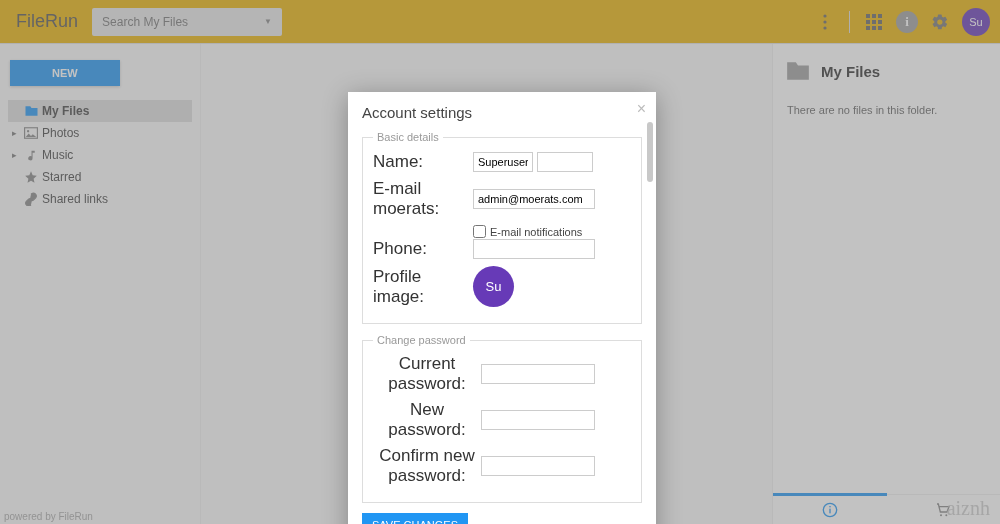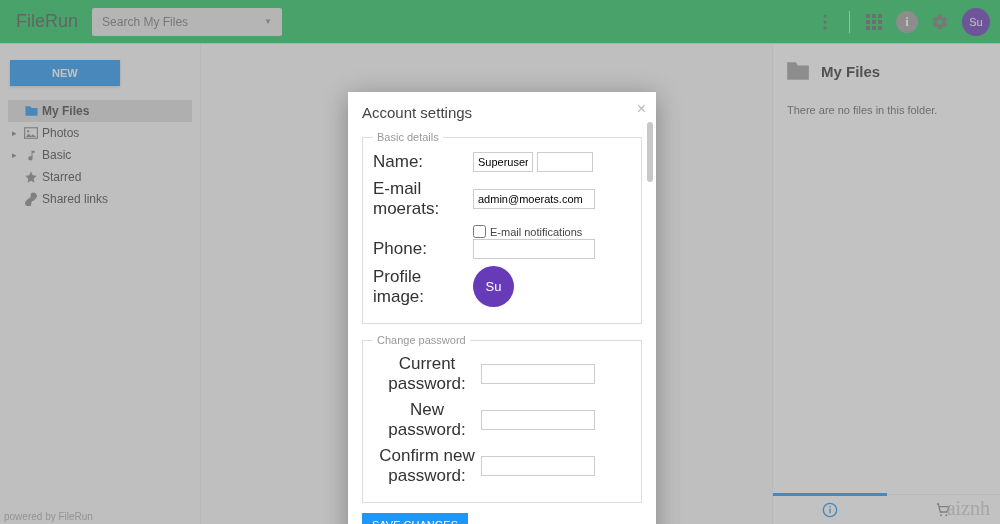--- a/index.html
+++ b/index.html
@@ -1,19 +1,19 @@
 <!DOCTYPE html>
 <html><head>
 <meta charset="utf-8">
 <style>
 * { margin: 0; padding: 0; box-sizing: border-box; font-family: Arial, Helvetica, sans-serif; }
 body { width: 1000px; height: 524px; overflow: hidden; background: #fafafa; position: relative; }
 
 
-.header { display: flex; align-items: center; height: 44px; background: #22c55e; border-bottom: 1px solid #e0e0e0; padding: 0 10px; }
+.header { display: flex; align-items: center; height: 44px; background: #eab308; border-bottom: 1px solid #e0e0e0; padding: 0 10px; }
 .logo { font-size: 18px; color: #555; font-weight: 400; margin-right: 14px; margin-left: 6px; }
 .search-box { display: flex; align-items: center; background: #e8e8e8; height: 28px; border-radius: 2px; width: 190px; padding: 0 10px; color: #777; font-size: 12px; justify-content: space-between; }
 .search-box .tri { font-size: 8px; color: #888; }
 .header-right { margin-left: auto; display: flex; align-items: center; gap: 12px; }
 .hicon { width: 20px; height: 20px; display: flex; align-items: center; justify-content: center; color: #666; cursor: pointer; }
 .hicon.circle { width: 22px; height: 22px; border-radius: 50%; background: #9e9e9e; color: #fff; font-weight: bold; font-size: 13px; font-family: Georgia, serif; }
 .hdiv { width: 1px; height: 22px; background: #ddd; margin: 0 2px; }
 .apps-icon { display: grid; grid-template-columns: repeat(3, 4px); grid-template-rows: repeat(3, 4px); gap: 2px; }
 .apps-icon span { background: #666; }
 .avatar { width: 28px; height: 28px; border-radius: 50%; background: #673ab7; color: #fff; display: flex; align-items: center; justify-content: center; font-size: 11px; }
@@ -133,21 +133,21 @@
         </span>
       <span>Photos</span>
     </div>
     <div class="tree-item">
       <span class="exp">▸</span>
       <span class="ico ico-gray">
           <svg width="13" height="13" viewBox="0 0 24 24">
             <path fill="#888" d="M12 3v10.55A4 4 0 1 0 14 17V7h4V3z"></path>
           </svg>
         </span>
-      <span>Basic</span>
+      <span>Music</span>
     </div>
     <div class="tree-item">
       <span class="exp"></span>
       <span class="ico ico-gray">
           <svg width="14" height="14" viewBox="0 0 24 24">
             <path fill="#888" d="M12 2l2.9 6.9L22 10l-5.5 4.9L18 22l-6-3.5L6 22l1.5-7.1L2 10l7.1-1.1z"></path>
           </svg>
         </span>
       <span>Starred</span>
     </div>

